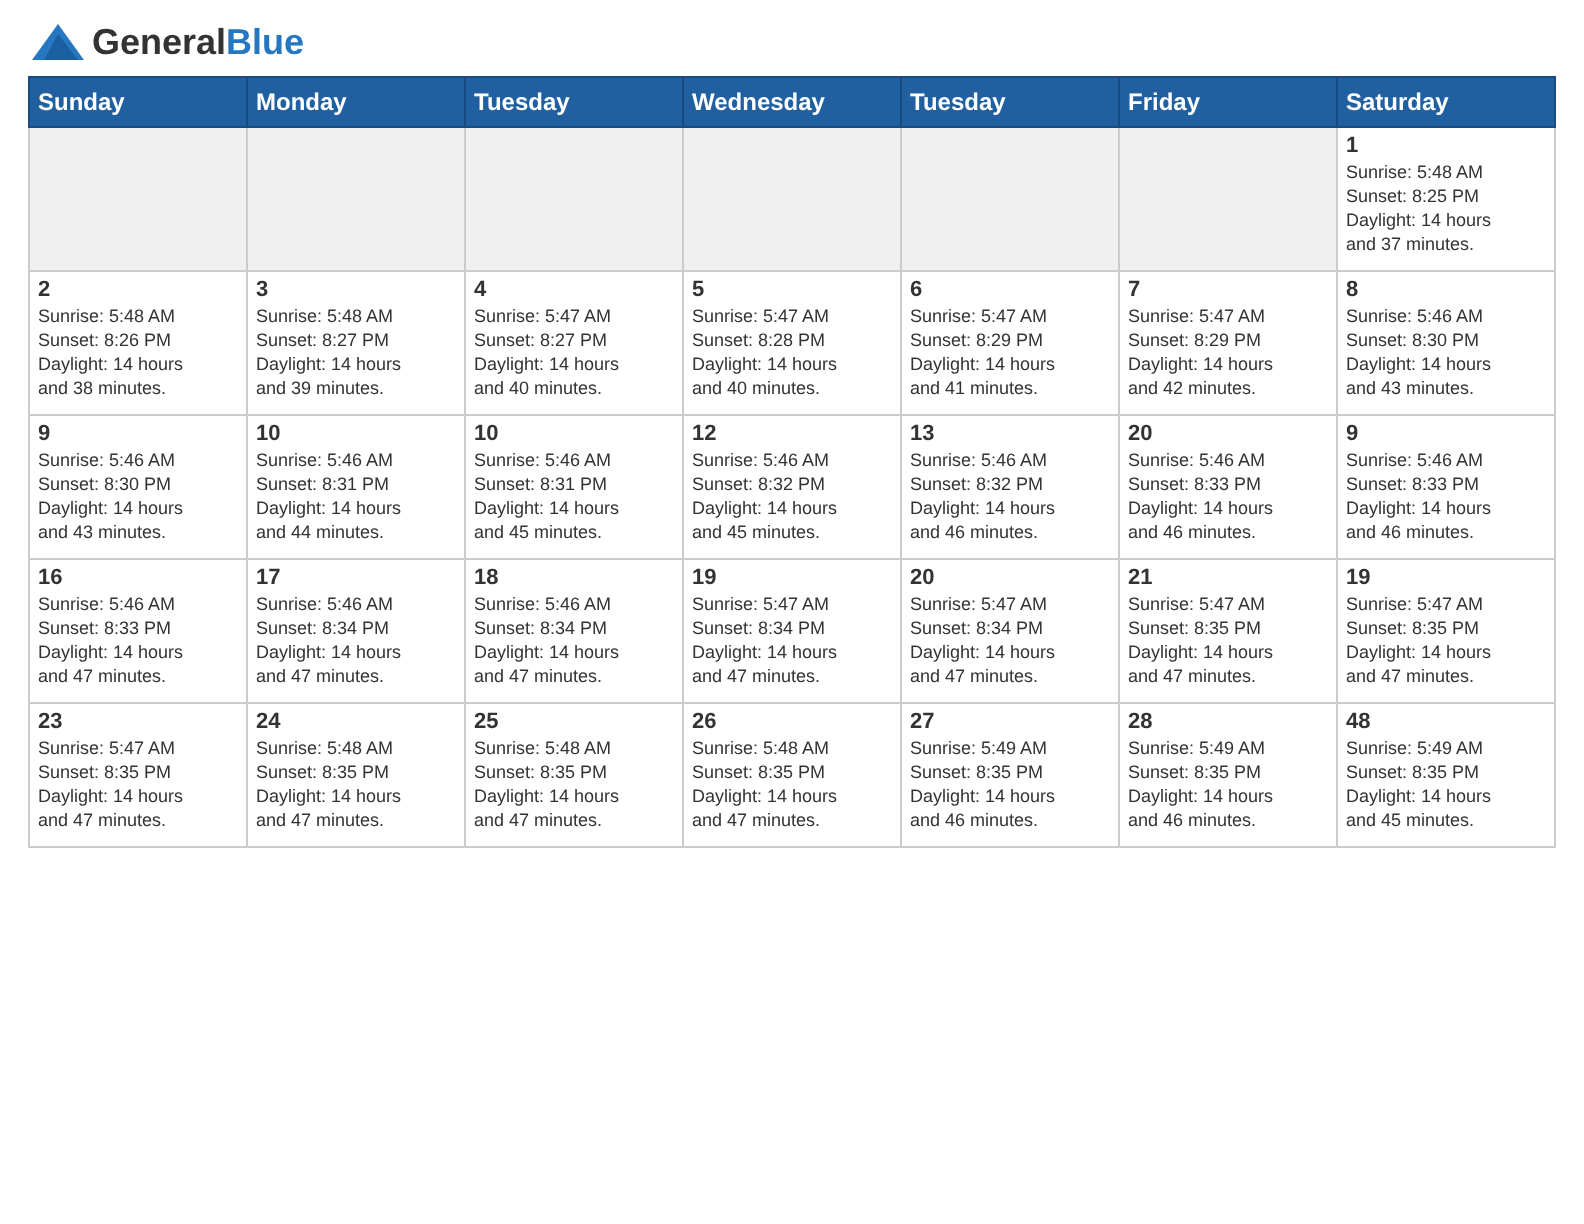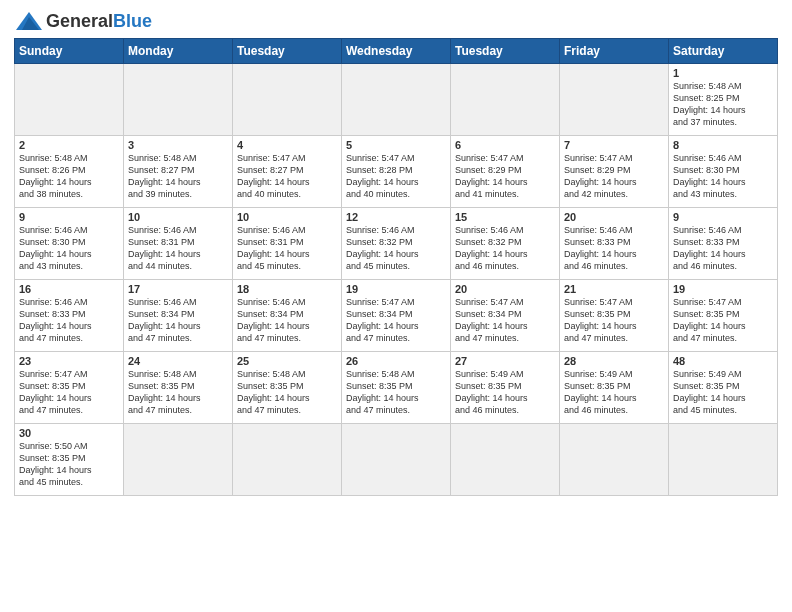--- a/index.html
+++ b/index.html
@@ -219,21 +219,21 @@
 and 45 minutes.</div>
           </td>
           <td>
             <span class="day-num">12</span>
             <div class="day-info" style="white-space: pre-line;">Sunrise: 5:46 AM
 Sunset: 8:32 PM
 Daylight: 14 hours
 and 45 minutes.</div>
           </td>
           <td>
-            <span class="day-num">15</span>
+            <span class="day-num">13</span>
             <div class="day-info" style="white-space: pre-line;">Sunrise: 5:46 AM
 Sunset: 8:32 PM
 Daylight: 14 hours
 and 46 minutes.</div>
           </td>
           <td>
             <span class="day-num">20</span>
             <div class="day-info" style="white-space: pre-line;">Sunrise: 5:46 AM
 Sunset: 8:33 PM
 Daylight: 14 hours
@@ -341,31 +341,16 @@
 Daylight: 14 hours
 and 46 minutes.</div>
           </td>
           <td>
             <span class="day-num">48</span>
             <div class="day-info" style="white-space: pre-line;">Sunrise: 5:49 AM
 Sunset: 8:35 PM
 Daylight: 14 hours
 and 45 minutes.</div>
           </td>
-        </tr>
-        <tr class="last-row">
-          <td>
-            <span class="day-num">30</span>
-            <div class="day-info" style="white-space: pre-line;">Sunrise: 5:50 AM
-Sunset: 8:35 PM
-Daylight: 14 hours
-and 45 minutes.</div>
-          </td>
-          <td class="empty"></td>
-          <td class="empty"></td>
-          <td class="empty"></td>
-          <td class="empty"></td>
-          <td class="empty"></td>
-          <td class="empty"></td>
         </tr>
       </tbody>
   </table>
 </div>
 
 </body></html>

